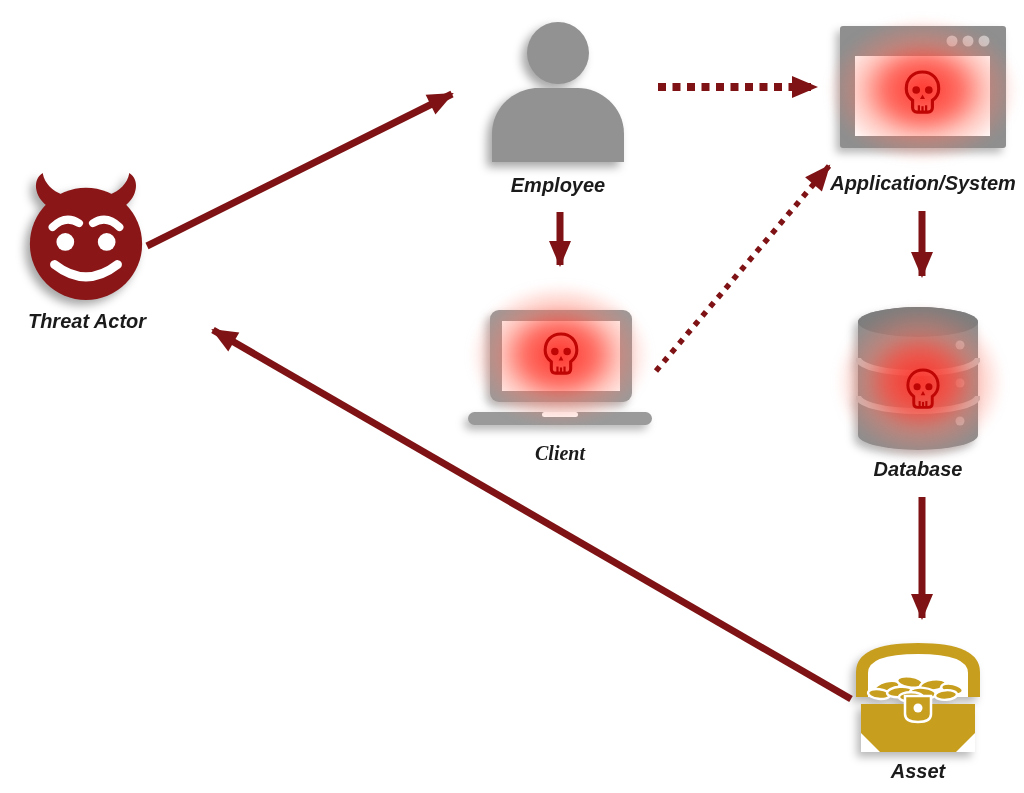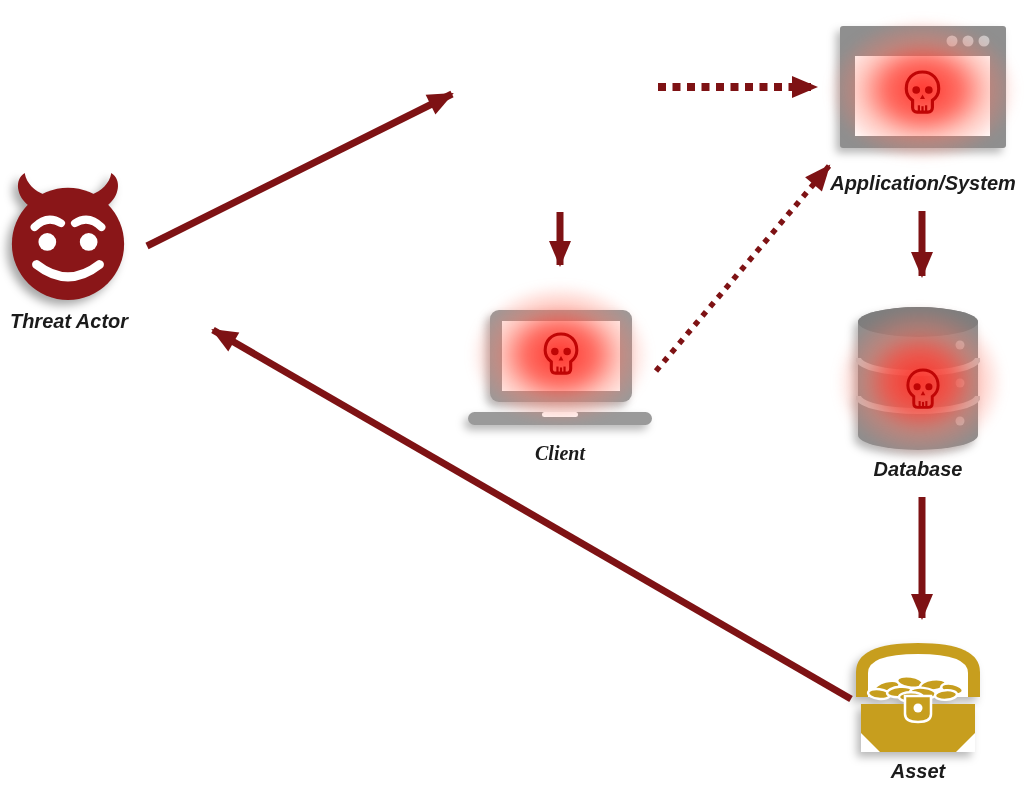--- a/index.html
+++ b/index.html
@@ -43,34 +43,41 @@
     </defs>
     <line class="edge-solid" x1="147" y1="246" x2="452" y2="94" marker-end="url(#head)"></line>
     <line class="edge-dashed" x1="658" y1="87" x2="816" y2="87" marker-end="url(#head)"></line>
     <line class="edge-solid" x1="560" y1="212" x2="560" y2="265" marker-end="url(#head)"></line>
     <line class="edge-dotted" x1="656" y1="371" x2="829" y2="166" marker-end="url(#head)"></line>
     <line class="edge-solid" x1="922" y1="211" x2="922" y2="276" marker-end="url(#head)"></line>
     <line class="edge-solid" x1="922" y1="497" x2="922" y2="618" marker-end="url(#head)"></line>
     <line class="edge-solid" x1="851" y1="699" x2="213" y2="330" marker-end="url(#head)"></line>
   </svg>
 
-  <div class="node" style="left:4px;top:170px;width:130px;">
+  <div class="node" style="left:22px;top:170px;width:130px;">
     <svg class="icon-shadow" width="128" height="132" viewBox="0 0 130 134">
       <path d="M25,36 C13,27 10,10 21,3 C23,14 31,21 41,25 Z" fill="#8a1618"></path>
       <path d="M105,36 C117,27 120,10 109,3 C107,14 99,21 89,25 Z" fill="#8a1618"></path>
       <circle cx="65" cy="75" r="57" fill="#8a1618"></circle>
       <path d="M31,58 Q44,45 58,54" stroke="#ffffff" stroke-width="8" stroke-linecap="round" fill="none"></path>
       <path d="M72,54 Q86,45 99,58" stroke="#ffffff" stroke-width="8" stroke-linecap="round" fill="none"></path>
       <circle cx="44" cy="73" r="9" fill="#ffffff"></circle>
       <circle cx="86" cy="73" r="9" fill="#ffffff"></circle>
       <path d="M33,96 Q65,121 97,96" stroke="#ffffff" stroke-width="9" stroke-linecap="round" fill="none"></path>
     </svg>
     <div class="node-label" style="top:140px;">Threat Actor</div>
   </div>
 
+  <div class="node" style="left:490px;top:22px;width:136px;">
+    <svg class="icon-shadow" width="136" height="140" viewBox="0 0 136 140">
+      <circle cx="68" cy="31" r="31" fill="#929292"></circle>
+      <path d="M2,140 L2,112 C2,84 26,66 48,66 L88,66 C110,66 134,84 134,112 L134,140 Z" fill="#929292"></path>
+    </svg>
+    <div class="node-label" style="top:152px;">Employee</div>
+  </div>
 
   <div class="node" style="left:840px;top:26px;width:166px;">
     <svg class="icon-shadow-soft" width="166" height="122" viewBox="0 0 166 122">
       <rect x="0" y="0" width="166" height="122" rx="3" fill="#8f8f8f"></rect>
       <circle cx="112" cy="15" r="5.5" fill="#c9c9c9"></circle>
       <circle cx="128" cy="15" r="5.5" fill="#c9c9c9"></circle>
       <circle cx="144" cy="15" r="5.5" fill="#c9c9c9"></circle>
       <rect x="15" y="30" width="135" height="80" fill="#ffffff"></rect>
     </svg>
     <div class="glow" style="left:-12px;top:-8px;width:190px;height:144px;"></div>

